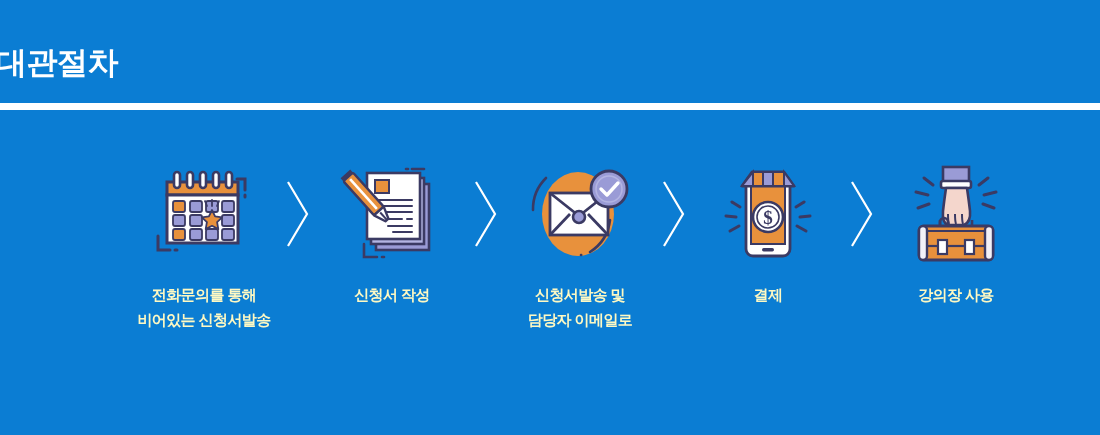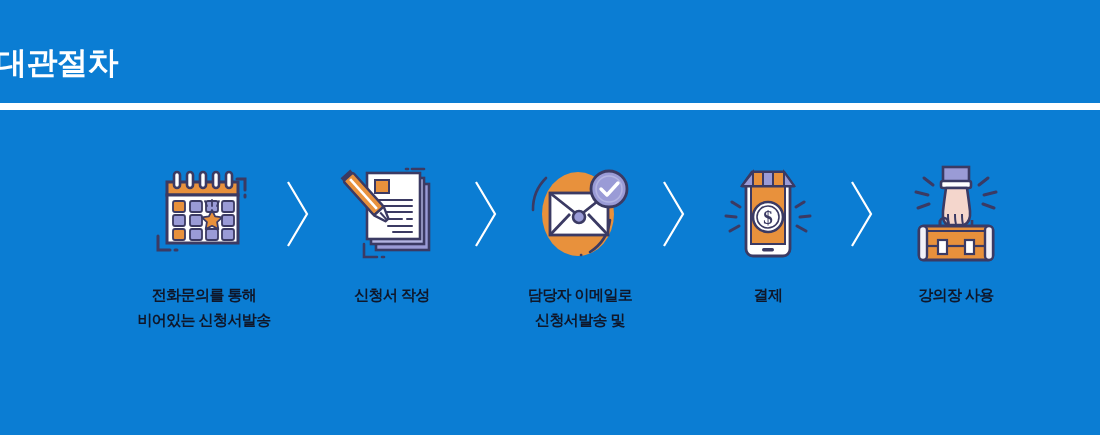--- a/index.html
+++ b/index.html
@@ -70,21 +70,21 @@
   .icon-box {
     width: 120px;
     height: 108px;
     display: flex;
     align-items: center;
     justify-content: center;
   }
   .step-label {
     margin-top: 14px;
     text-align: center;
-    color: #0f172a;
+    color: #fef9c3;
     font-size: 15px;
     font-weight: bold;
     line-height: 25px;
     letter-spacing: -0.6px;
     white-space: nowrap;
   }
   .chev {
     width: 44px;
     height: 108px;
     display: flex;
@@ -212,22 +212,22 @@
           <polyline points="26,31 55,54 84,31" fill="none" stroke="#3b3a63" stroke-width="2.8" stroke-linejoin="round"></polyline>
           <line x1="26" y1="73" x2="46" y2="52" stroke="#3b3a63" stroke-width="2.8"></line>
           <line x1="84" y1="73" x2="64" y2="52" stroke="#3b3a63" stroke-width="2.8"></line>
           <circle cx="55" cy="55" r="6" fill="#9a9bd6" stroke="#3b3a63" stroke-width="2.6"></circle>
           <circle cx="85" cy="27" r="18" fill="#9a9bd6" stroke="#3b3a63" stroke-width="2.8"></circle>
           <circle cx="85" cy="27" r="13" fill="none" stroke="#b3b4e2" stroke-width="1.6"></circle>
           <polyline points="77,27 83,33 94,21" fill="none" stroke="#ffffff" stroke-width="3.4" stroke-linecap="round" stroke-linejoin="round"></polyline>
         </svg>
       </div>
       <div class="step-label">
+        <div>신청서발송 및</div>
         <div>담당자 이메일로</div>
-        <div>신청서발송 및</div>
       </div>
     </div>
 
     <div class="chev">
       <svg width="26" height="70" viewBox="0 0 26 70">
         <polyline points="3,3 22,35 3,67" fill="none" stroke="#ffffff" stroke-width="2.2"></polyline>
       </svg>
     </div>
 
     <div class="step">

